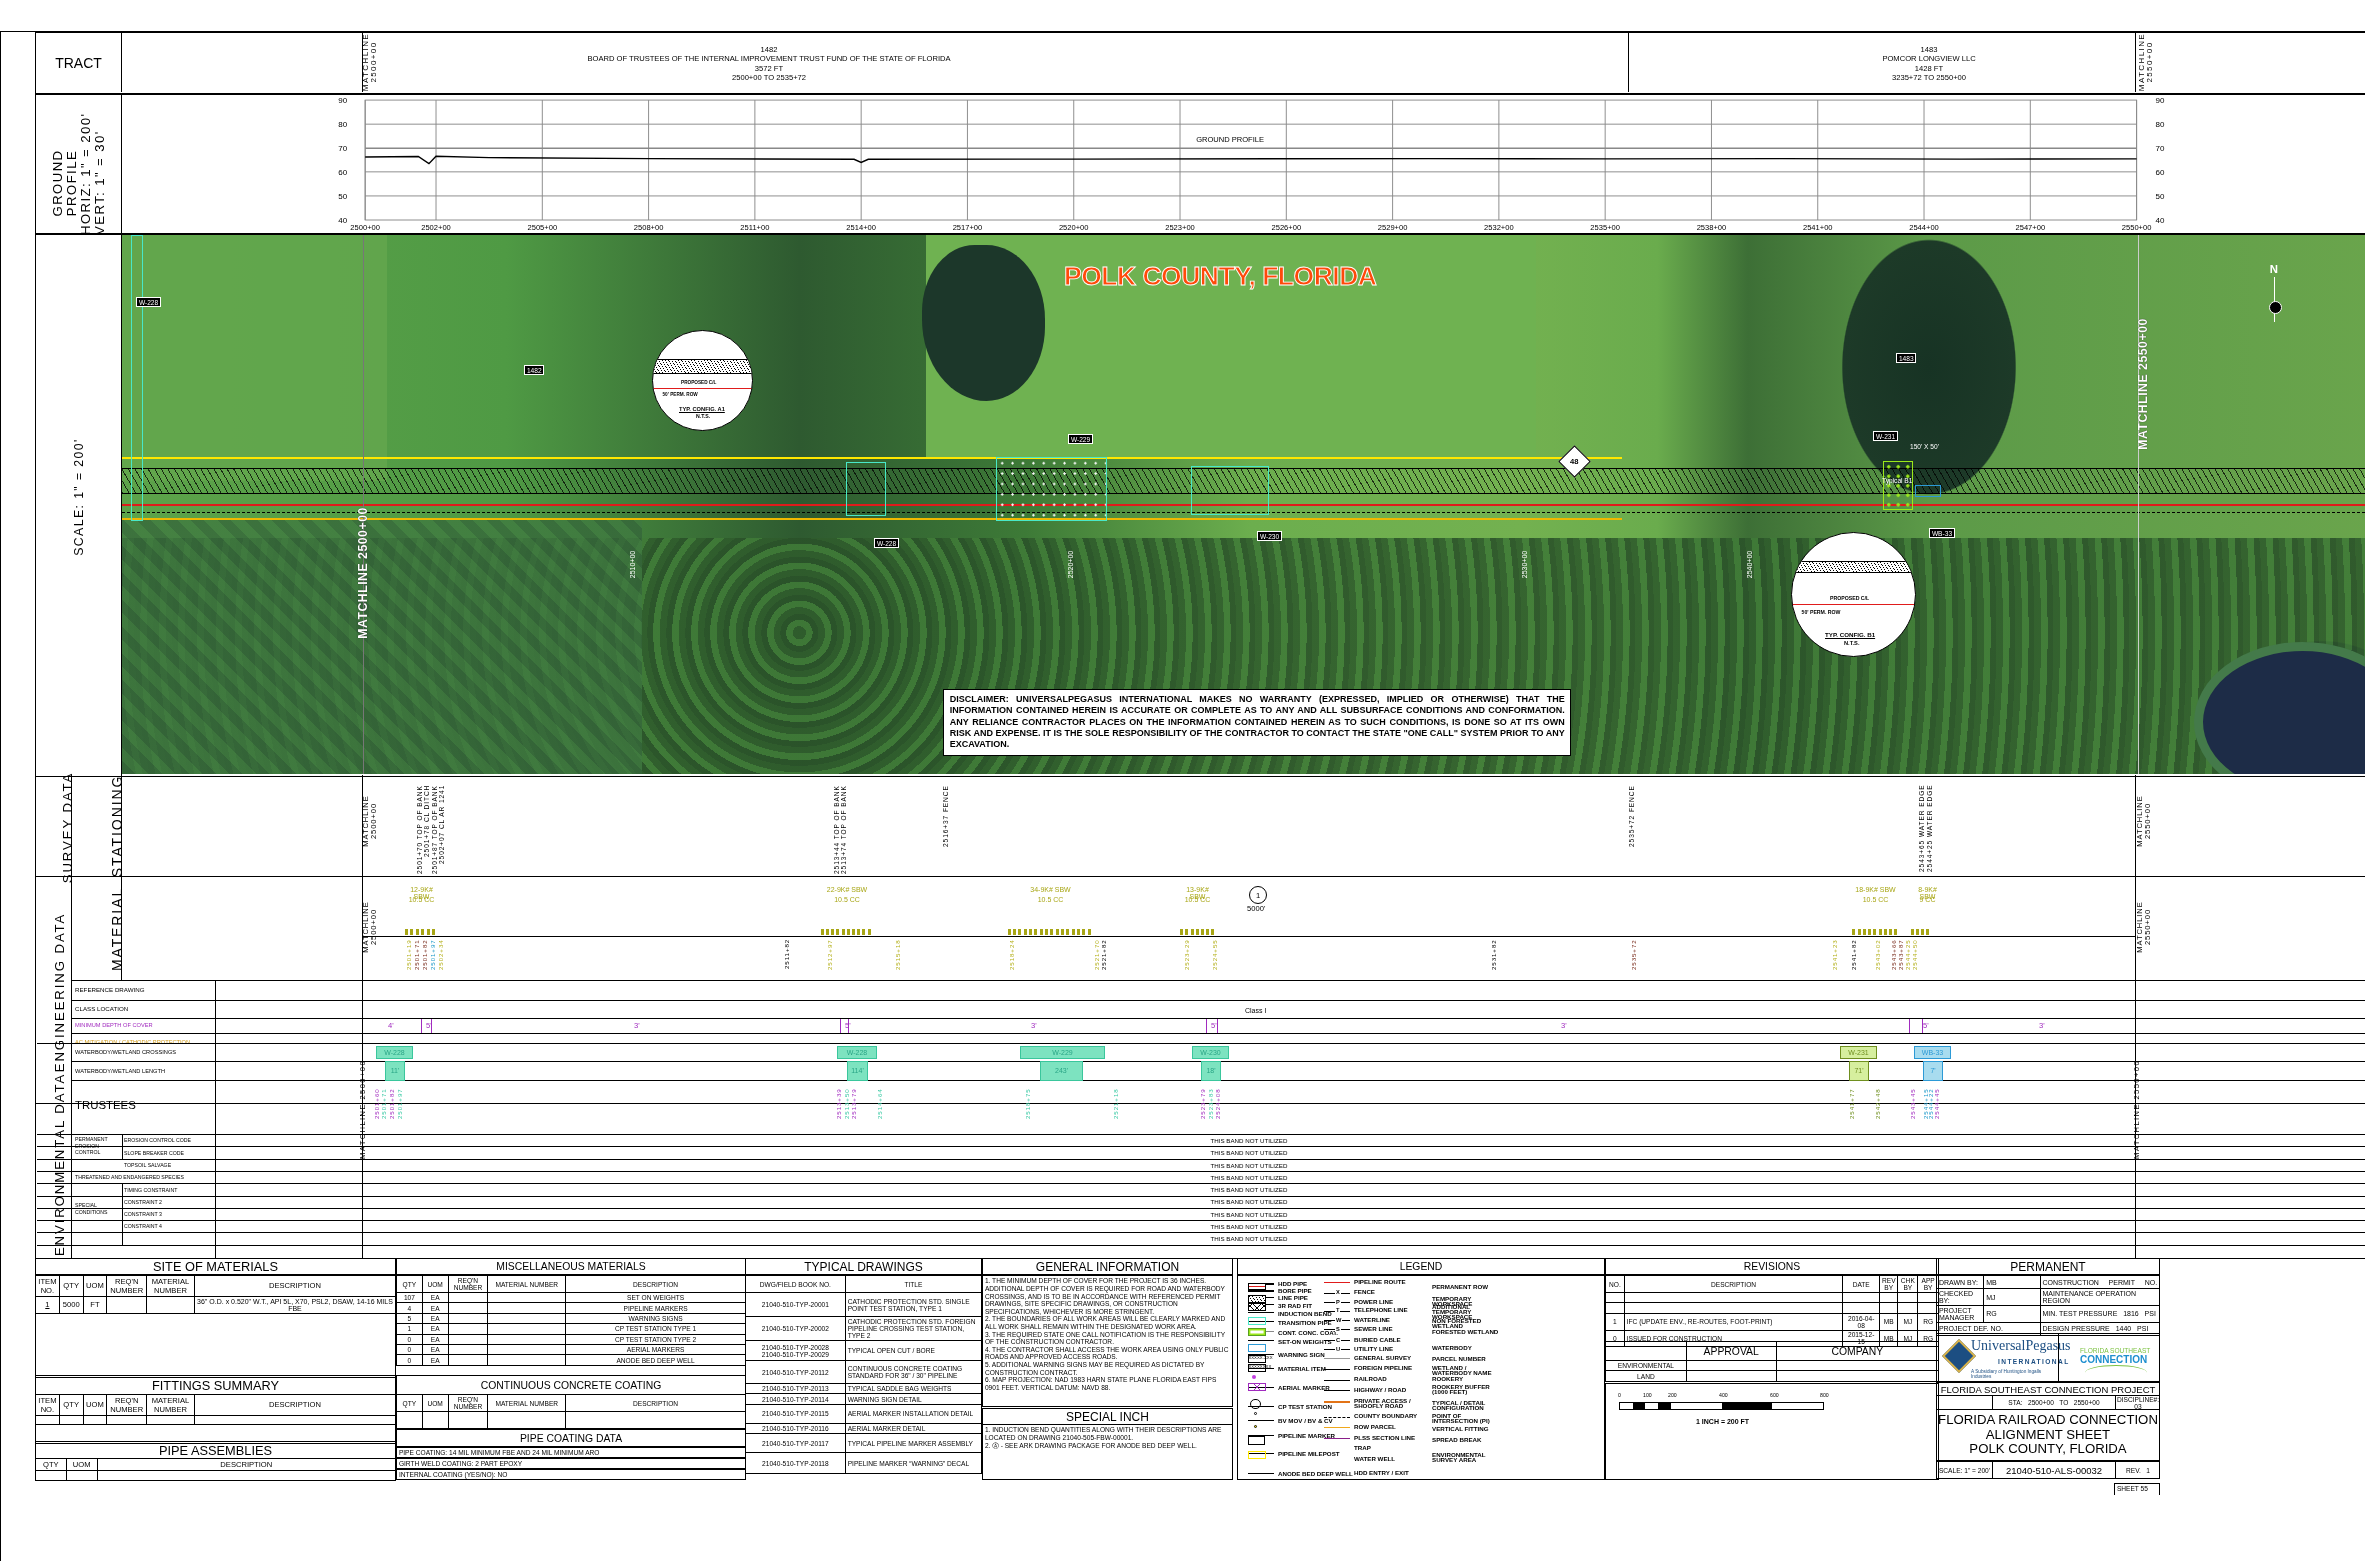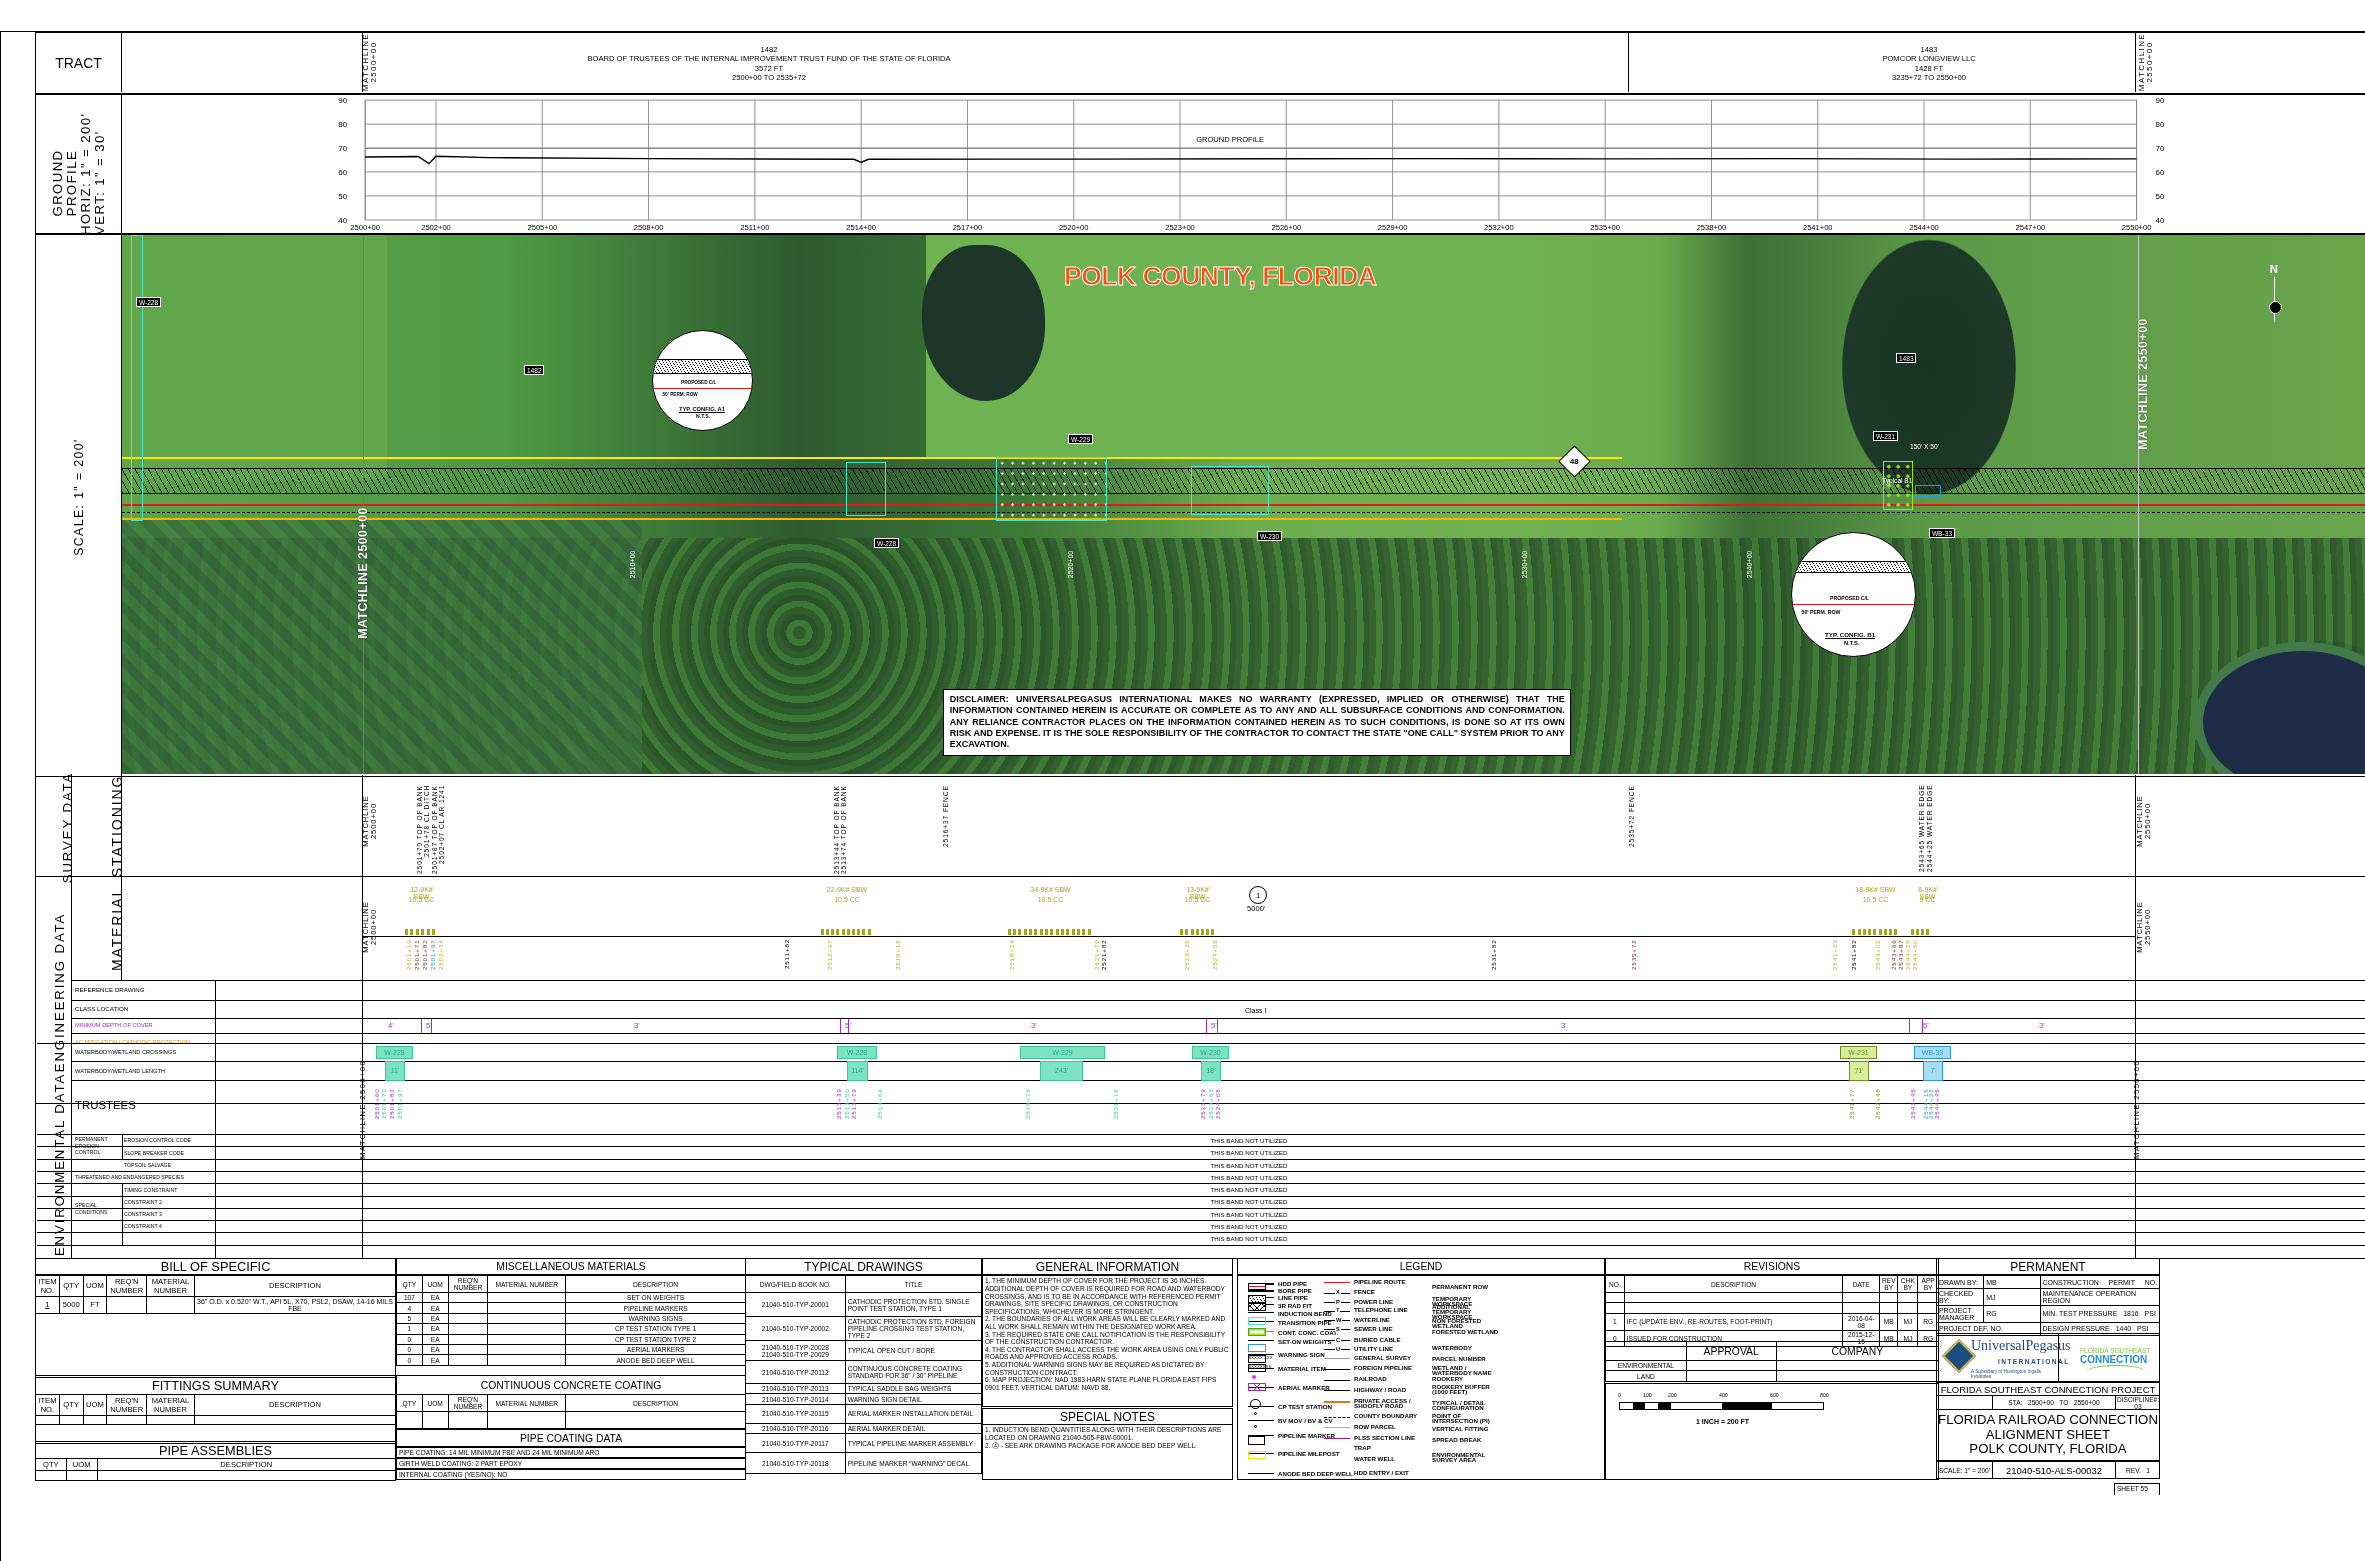--- a/index.html
+++ b/index.html
@@ -449,21 +449,21 @@
     <div class="vtext" style="left: 1207px; top: 1088px; height: 33px; font-size: 6.2px; color: rgb(56, 201, 163); display: flex; justify-content: flex-end;">2523+83</div>
     <div class="vtext" style="left: 1214px; top: 1088px; height: 33px; font-size: 6.2px; color: rgb(161, 43, 191); display: flex; justify-content: flex-end;">2524+08</div>
     <div class="vtext" style="left: 1848px; top: 1088px; height: 33px; font-size: 6.2px; color: rgb(111, 143, 31); display: flex; justify-content: flex-end;">2541+77</div>
     <div class="vtext" style="left: 1874px; top: 1088px; height: 33px; font-size: 6.2px; color: rgb(111, 143, 31); display: flex; justify-content: flex-end;">2542+48</div>
     <div class="vtext" style="left: 1909px; top: 1088px; height: 33px; font-size: 6.2px; color: rgb(161, 43, 191); display: flex; justify-content: flex-end;">2543+45</div>
     <div class="vtext" style="left: 1922px; top: 1088px; height: 33px; font-size: 6.2px; color: rgb(27, 152, 201); display: flex; justify-content: flex-end;">2544+15</div>
     <div class="vtext" style="left: 1927px; top: 1088px; height: 33px; font-size: 6.2px; color: rgb(27, 152, 201); display: flex; justify-content: flex-end;">2544+22</div>
     <div class="vtext" style="left: 1933px; top: 1088px; height: 33px; font-size: 6.2px; color: rgb(161, 43, 191); display: flex; justify-content: flex-end;">2544+45</div>
   </div>
 
-<div class="abs center sec-title narrow" style="left:35px;top:1258px;width:361px;height:17px;border:0.9px solid #000;box-sizing:border-box;font-size:12.8px;">BILL OF SPECIFIC</div>
+<div class="abs center sec-title narrow" style="left:35px;top:1258px;width:361px;height:17px;border:0.9px solid #000;box-sizing:border-box;font-size:12.8px;">SITE OF MATERIALS</div>
 <table class="tbl narrow" style="left:35px;top:1275px;width:361px;font-size:7.6px;">
   <tbody>
       <tr style="height:17px;">
         <th style="width:19px;">ITEM NO.</th>
         <th style="width:19px;">QTY</th>
         <th style="width:19px;">UOM</th>
         <th style="width:35px;">REQ'N NUMBER</th>
         <th style="width:43px;">MATERIAL NUMBER</th>
         <th>DESCRIPTION</th>
       </tr>
@@ -664,21 +664,21 @@
 
 <div class="abs center sec-title narrow" style="left:982px;top:1258px;width:251px;height:17px;border:0.9px solid #000;box-sizing:border-box;font-size:12px;">GENERAL INFORMATION</div>
 <div class="abs narrow" id="gen-notes" style="left:982px;top:1275px;width:251px;height:132px;border:0.9px solid #000;box-sizing:border-box;font-size:6.6px;line-height:7.6px;padding:1.4px 1.9px;">
     <div>1.  THE MINIMUM DEPTH OF COVER FOR THE PROJECT IS 36 INCHES.  ADDITIONAL DEPTH OF COVER IS REQUIRED FOR ROAD AND WATERBODY CROSSINGS, AND IS TO BE IN ACCORDANCE WITH REFERENCED PERMIT DRAWINGS, SITE SPECIFIC DRAWINGS, OR CONSTRUCTION SPECIFICATIONS, WHICHEVER IS MORE STRINGENT.</div>
     <div>2.  THE BOUNDARIES OF ALL WORK AREAS WILL BE CLEARLY MARKED AND ALL WORK SHALL REMAIN WITHIN THE DESIGNATED WORK AREA.</div>
     <div>3.  THE REQUIRED STATE ONE CALL NOTIFICATION IS THE RESPONSIBILITY OF THE CONSTRUCTION CONTRACTOR.</div>
     <div>4.  THE CONTRACTOR SHALL ACCESS THE WORK AREA USING ONLY PUBLIC ROADS AND APPROVED ACCESS ROADS.</div>
     <div>5.  ADDITIONAL WARNING SIGNS MAY BE REQUIRED AS DICTATED BY CONSTRUCTION CONTRACT.</div>
     <div>6.  MAP PROJECTION: NAD 1983 HARN STATE PLANE FLORIDA EAST FIPS 0901 FEET.  VERTICAL DATUM: NAVD 88.</div>
   </div>
-<div class="abs center sec-title narrow" style="left:982px;top:1408px;width:251px;height:17px;border:0.9px solid #000;box-sizing:border-box;font-size:12px;">SPECIAL NOTES</div>
+<div class="abs center sec-title narrow" style="left:982px;top:1408px;width:251px;height:17px;border:0.9px solid #000;box-sizing:border-box;font-size:12px;">SPECIAL INCH</div>
 <div class="abs narrow" id="spec-notes" style="left:982px;top:1424px;width:251px;height:56px;border:0.9px solid #000;box-sizing:border-box;font-size:6.6px;line-height:7.6px;padding:1.4px 1.9px;">
     <div>1. INDUCTION BEND QUANTITIES ALONG WITH THEIR DESCRIPTIONS ARE LOCATED ON DRAWING 21040-505-FBW-00001.</div>
     <div>2. Ⓐ -  SEE ARK DRAWING PACKAGE FOR ANODE BED DEEP WELL.</div>
   </div>
 
 <div class="abs center sec-title" style="left:1237px;top:1258px;width:368px;height:17px;border:0.9px solid #000;box-sizing:border-box;font-size:10.4px;">LEGEND</div>
 <div class="abs" id="legend-panel" style="left:1237px;top:1275px;width:368px;height:205px;border:0.9px solid #000;box-sizing:border-box;">
     <div class="legend-item" style="left: 40px; top: 3.8px;">HDD PIPE</div>
     <div class="legend-sym" style="left: 10.4px; top: 6.6px; width: 26px; height: 0px; border-top: 2.4px solid rgb(0, 0, 0);"></div>
     <div class="legend-item" style="left: 40px; top: 11px;">BORE PIPE</div>

